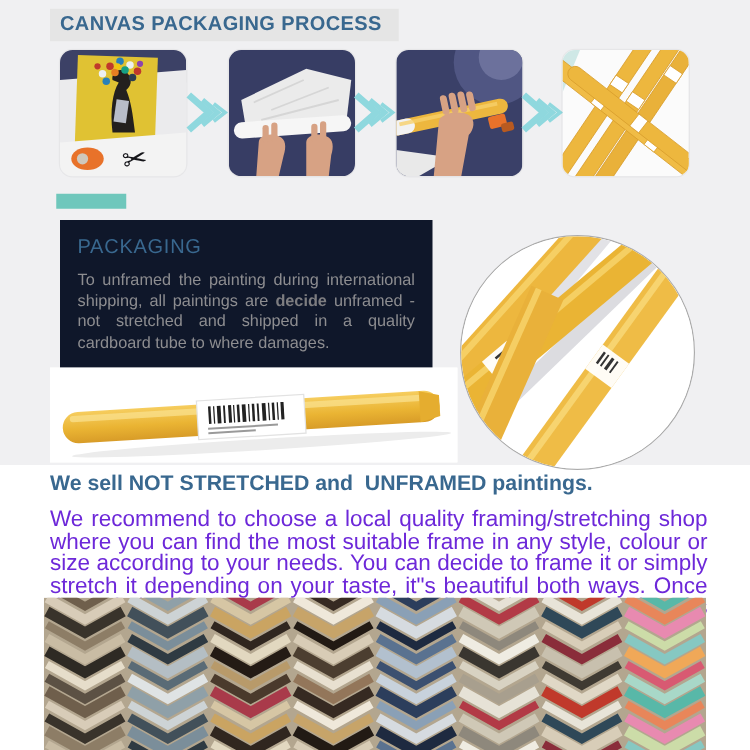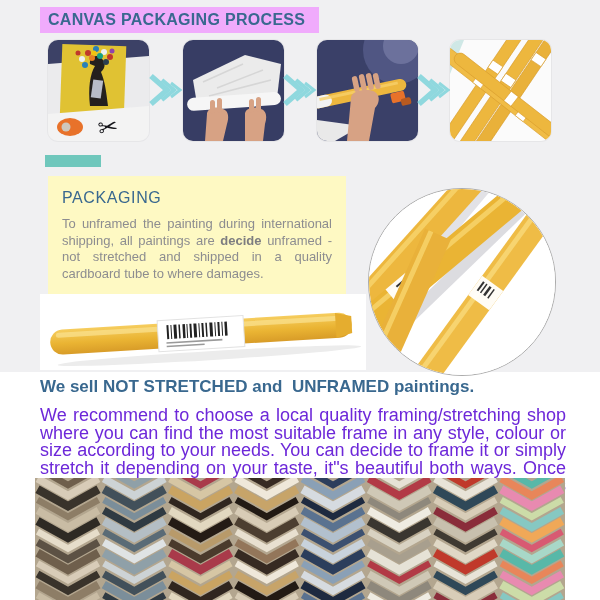--- a/index.html
+++ b/index.html
@@ -1,27 +1,27 @@
 <!DOCTYPE html>
 <html><head>
 <meta charset="utf-8">
 <style>
   html,body{margin:0;padding:0;}
   body{width:600px;height:600px;font-family:"Liberation Sans",sans-serif;background:#ffffff;}
   .page{position:relative;width:600px;height:600px;overflow:hidden;background:#ffffff;}
   .top-bg{position:absolute;left:0;top:0;width:600px;height:372px;background:#f0f0f2;}
-  .title-strip{position:absolute;left:40px;top:7px;height:26px;background:#f0abfc;
+  .title-strip{position:absolute;left:40px;top:7px;height:26px;background:#e5e5e5;
     display:flex;align-items:center;padding:0 14px 0 8px;}
   .title-strip h1{margin:0;font-size:16px;font-weight:bold;color:#39688f;letter-spacing:.3px;}
   .photo{position:absolute;top:40px;width:101px;height:101px;border-radius:10px;overflow:hidden;
     box-shadow:0 0 0 1px rgba(0,0,0,.04);}
   .photo svg{display:block;}
   .arrow{position:absolute;top:71px;width:36px;height:38px;}
   .accent-bar{position:absolute;left:45px;top:155px;width:56px;height:12px;background:#6fc7bc;}
-  .pack-panel{position:absolute;left:48px;top:176px;width:298px;height:128px;background:#fef9c3;}
+  .pack-panel{position:absolute;left:48px;top:176px;width:298px;height:128px;background:#0f172a;}
   .pack-panel h2{margin:13px 0 0 14px;font-size:16px;font-weight:400;color:#39688f;letter-spacing:.6px;}
   .pack-panel p{margin:9px 14px 0 14px;font-size:13px;line-height:16.5px;color:#8d8d90;text-align:justify;}
   .pack-panel p b{color:#7d7d80;}
   .tube-photo{position:absolute;left:40px;top:294px;width:326px;height:76px;background:#ffffff;}
   .zoom-circle{position:absolute;left:368px;top:188px;width:186px;height:186px;border-radius:50%;
     background:#ffffff;border:1px solid #ababab;overflow:hidden;}
   .sell-heading{position:absolute;left:40px;top:377px;margin:0;font-size:17px;font-weight:700;
     color:#39688f;white-space:pre-wrap;}
   .recommend{position:absolute;left:40px;top:407px;width:526px;margin:0;font-size:18px;
     line-height:17.5px;color:#6d28d9;text-align:justify;}

